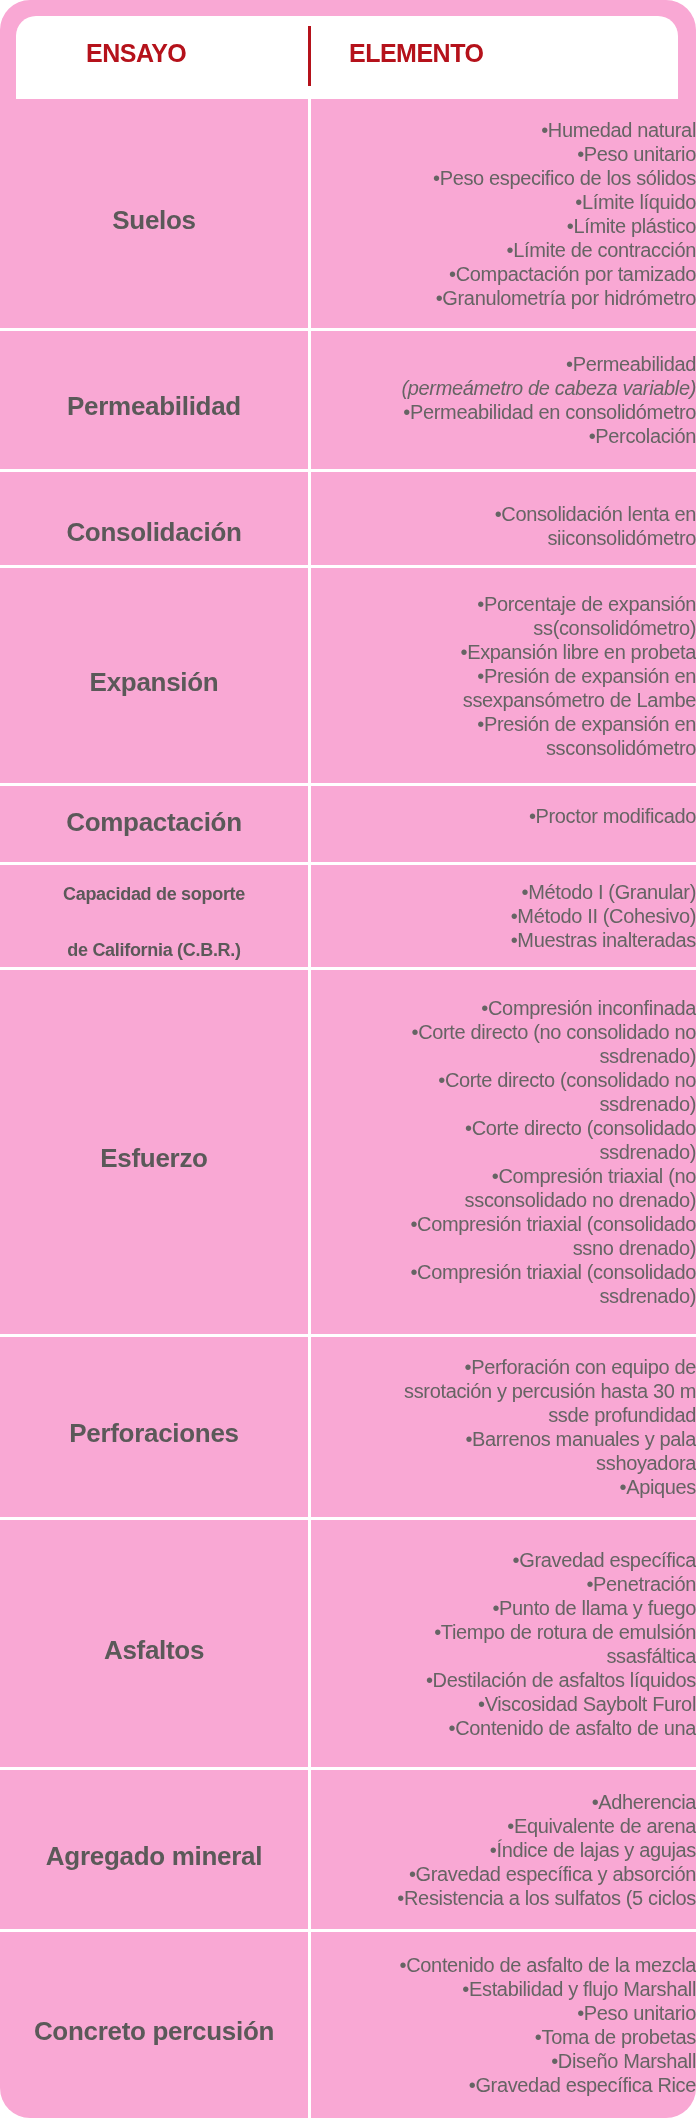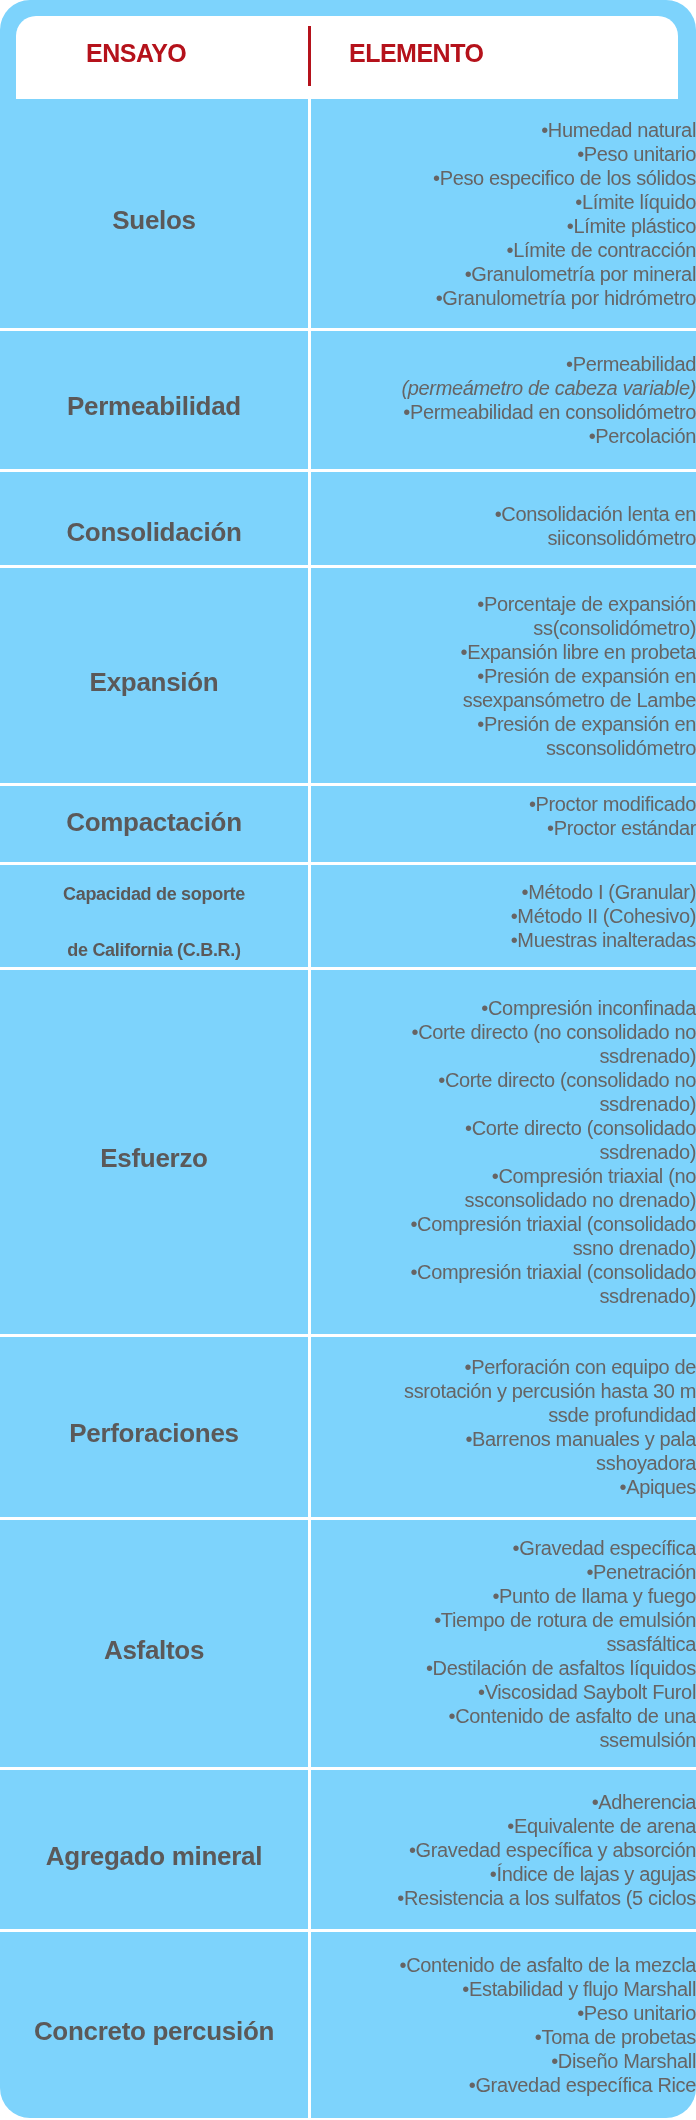--- a/index.html
+++ b/index.html
@@ -1,19 +1,19 @@
 <!DOCTYPE html>
 <html><head>
 <meta charset="utf-8">
 <style>
   html, body { margin: 0; padding: 0; background: #ffffff; }
   body { width: 696px; height: 2120px; position: relative; overflow: hidden; }
   .card {
     position: absolute; left: 0; top: 0; width: 696px; height: 2118px;
-    background: #7dd3fc; border-radius: 30px; overflow: hidden;
+    background: #f9a8d4; border-radius: 30px; overflow: hidden;
   }
   .header {
     position: absolute; left: 16px; top: 16px; width: 662px; height: 83px;
     background: #ffffff; border-radius: 20px 20px 0 0;
   }
   .header-label {
     position: absolute; top: 22px; font-family: "Liberation Sans", sans-serif;
     font-weight: bold; font-size: 25px; color: #b5121b; letter-spacing: -0.5px;
     line-height: 30px;
   }
@@ -59,21 +59,21 @@
   <div id="rows">
       <div class="row" style="top: 99px; height: 229px;">
         <div class="row-label">Suelos</div>
         <div class="row-items">
           <span class="line bullet-line"><span>Humedad natural</span></span>
           <span class="line bullet-line"><span>Peso unitario</span></span>
           <span class="line bullet-line"><span>Peso especifico de los sólidos</span></span>
           <span class="line bullet-line"><span>Límite líquido</span></span>
           <span class="line bullet-line"><span>Límite plástico</span></span>
           <span class="line bullet-line"><span>Límite de contracción</span></span>
-          <span class="line bullet-line"><span>Granulometría por mineral</span></span>
+          <span class="line bullet-line"><span>Compactación por tamizado</span></span>
           <span class="line bullet-line"><span>Granulometría por hidrómetro</span></span>
         </div>
       </div>
       <div class="hline" style="top: 328px;"></div>
       <div class="row" style="top: 331px; height: 138px;">
         <div class="row-label">Permeabilidad</div>
         <div class="row-items">
           <span class="line bullet-line"><span>Permeabilidad</span></span>
           <span class="line indent-line"><span>(permeámetro de cabeza variable)</span></span>
           <span class="line bullet-line"><span>Permeabilidad en consolidómetro</span></span>
@@ -99,21 +99,20 @@
           <span class="line wrap-line"><span>ssexpansómetro de Lambe</span></span>
           <span class="line bullet-line"><span>Presión de expansión en</span></span>
           <span class="line wrap-line"><span>ssconsolidómetro</span></span>
         </div>
       </div>
       <div class="hline" style="top: 783px;"></div>
       <div class="row" style="top: 786px; height: 60px;">
         <div class="row-label">Compactación</div>
         <div class="row-items">
           <span class="line bullet-line"><span>Proctor modificado</span></span>
-          <span class="line bullet-line"><span>Proctor estándar</span></span>
         </div>
       </div>
       <div class="hline" style="top: 862px;"></div>
       <div class="row" style="top: 865px; height: 102px;">
         <div class="row-label small" style="flex-direction: column;">
           <span>Capacidad de soporte</span>
           <br>
           <span>de California (C.B.R.)</span>
         </div>
         <div class="row-items">
@@ -158,31 +157,30 @@
         <div class="row-label">Asfaltos</div>
         <div class="row-items">
           <span class="line bullet-line"><span>Gravedad específica</span></span>
           <span class="line bullet-line"><span>Penetración</span></span>
           <span class="line bullet-line"><span>Punto de llama y fuego</span></span>
           <span class="line bullet-line"><span>Tiempo de rotura de emulsión</span></span>
           <span class="line wrap-line"><span>ssasfáltica</span></span>
           <span class="line bullet-line"><span>Destilación de asfaltos líquidos</span></span>
           <span class="line bullet-line"><span>Viscosidad Saybolt Furol</span></span>
           <span class="line bullet-line"><span>Contenido de asfalto de una</span></span>
-          <span class="line wrap-line"><span>ssemulsión</span></span>
         </div>
       </div>
       <div class="hline" style="top: 1767px;"></div>
       <div class="row" style="top: 1770px; height: 159px;">
         <div class="row-label">Agregado mineral</div>
         <div class="row-items">
           <span class="line bullet-line"><span>Adherencia</span></span>
           <span class="line bullet-line"><span>Equivalente de arena</span></span>
+          <span class="line bullet-line"><span>Índice de lajas y agujas</span></span>
           <span class="line bullet-line"><span>Gravedad específica y absorción</span></span>
-          <span class="line bullet-line"><span>Índice de lajas y agujas</span></span>
           <span class="line bullet-line"><span>Resistencia a los sulfatos (5 ciclos</span></span>
         </div>
       </div>
       <div class="hline" style="top: 1929px;"></div>
       <div class="row" style="top: 1932px; height: 186px;">
         <div class="row-label">Concreto percusión</div>
         <div class="row-items">
           <span class="line bullet-line"><span>Contenido de asfalto de la mezcla</span></span>
           <span class="line bullet-line"><span>Estabilidad y flujo Marshall</span></span>
           <span class="line bullet-line"><span>Peso unitario</span></span>

